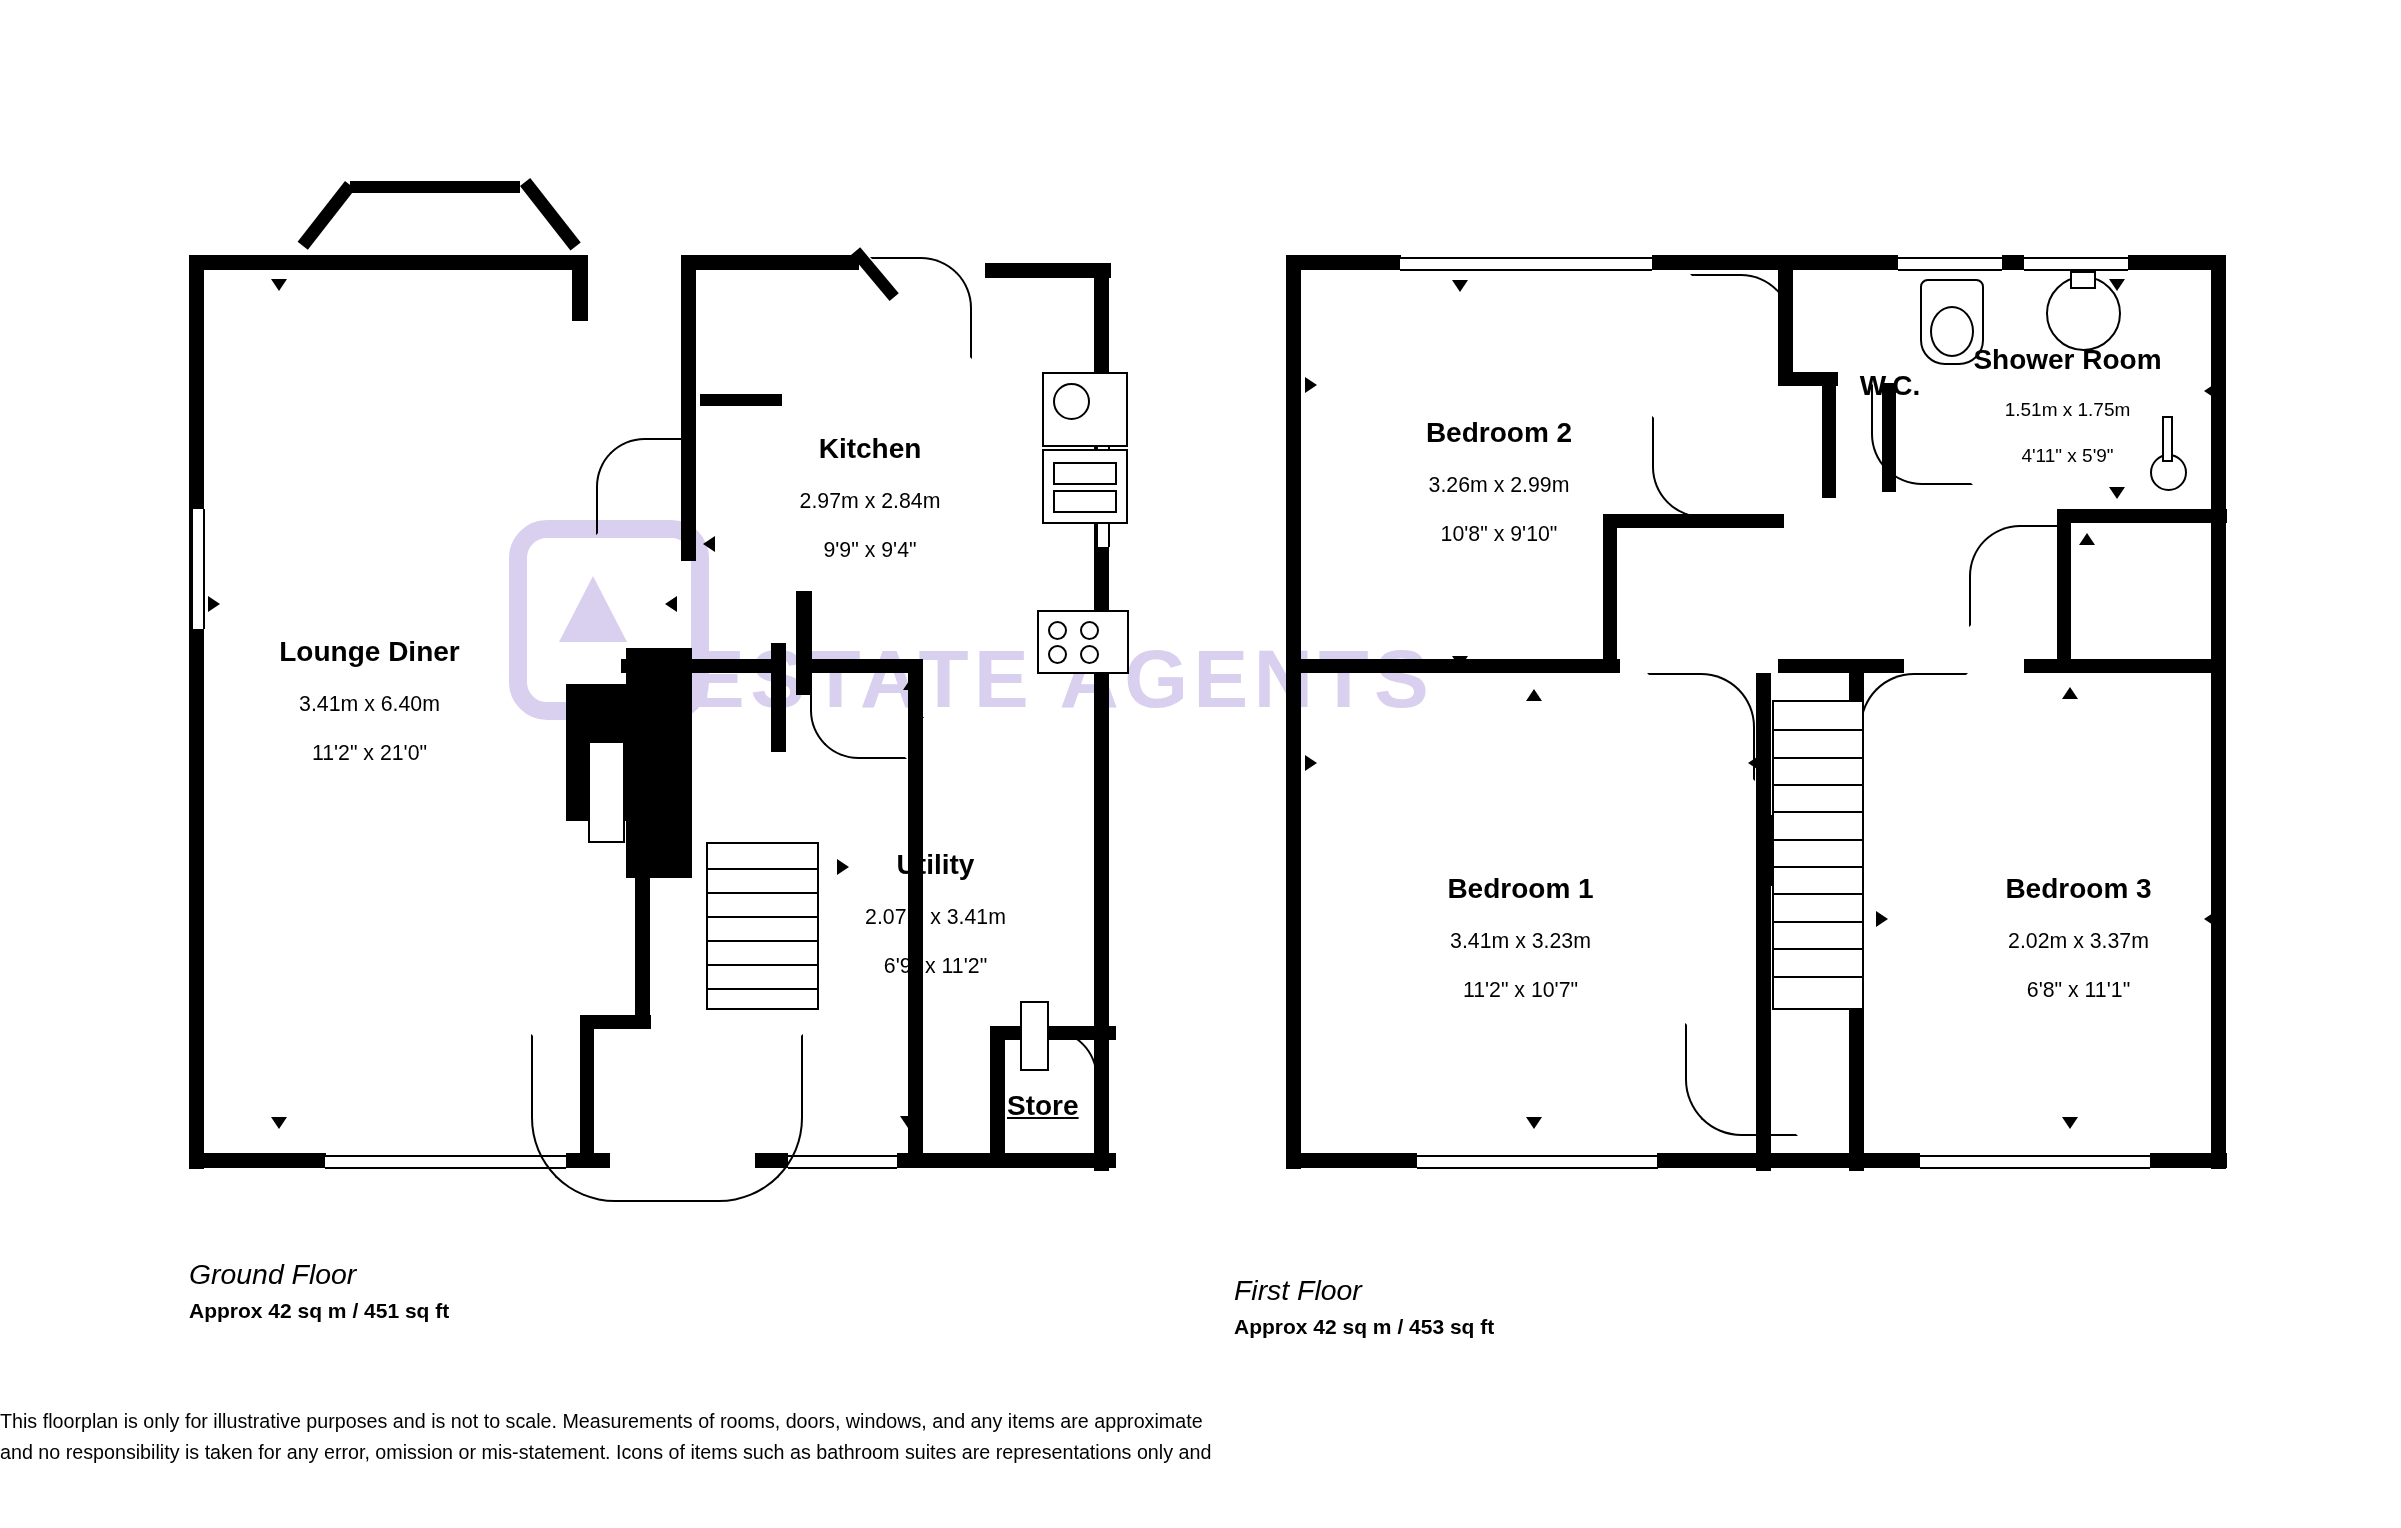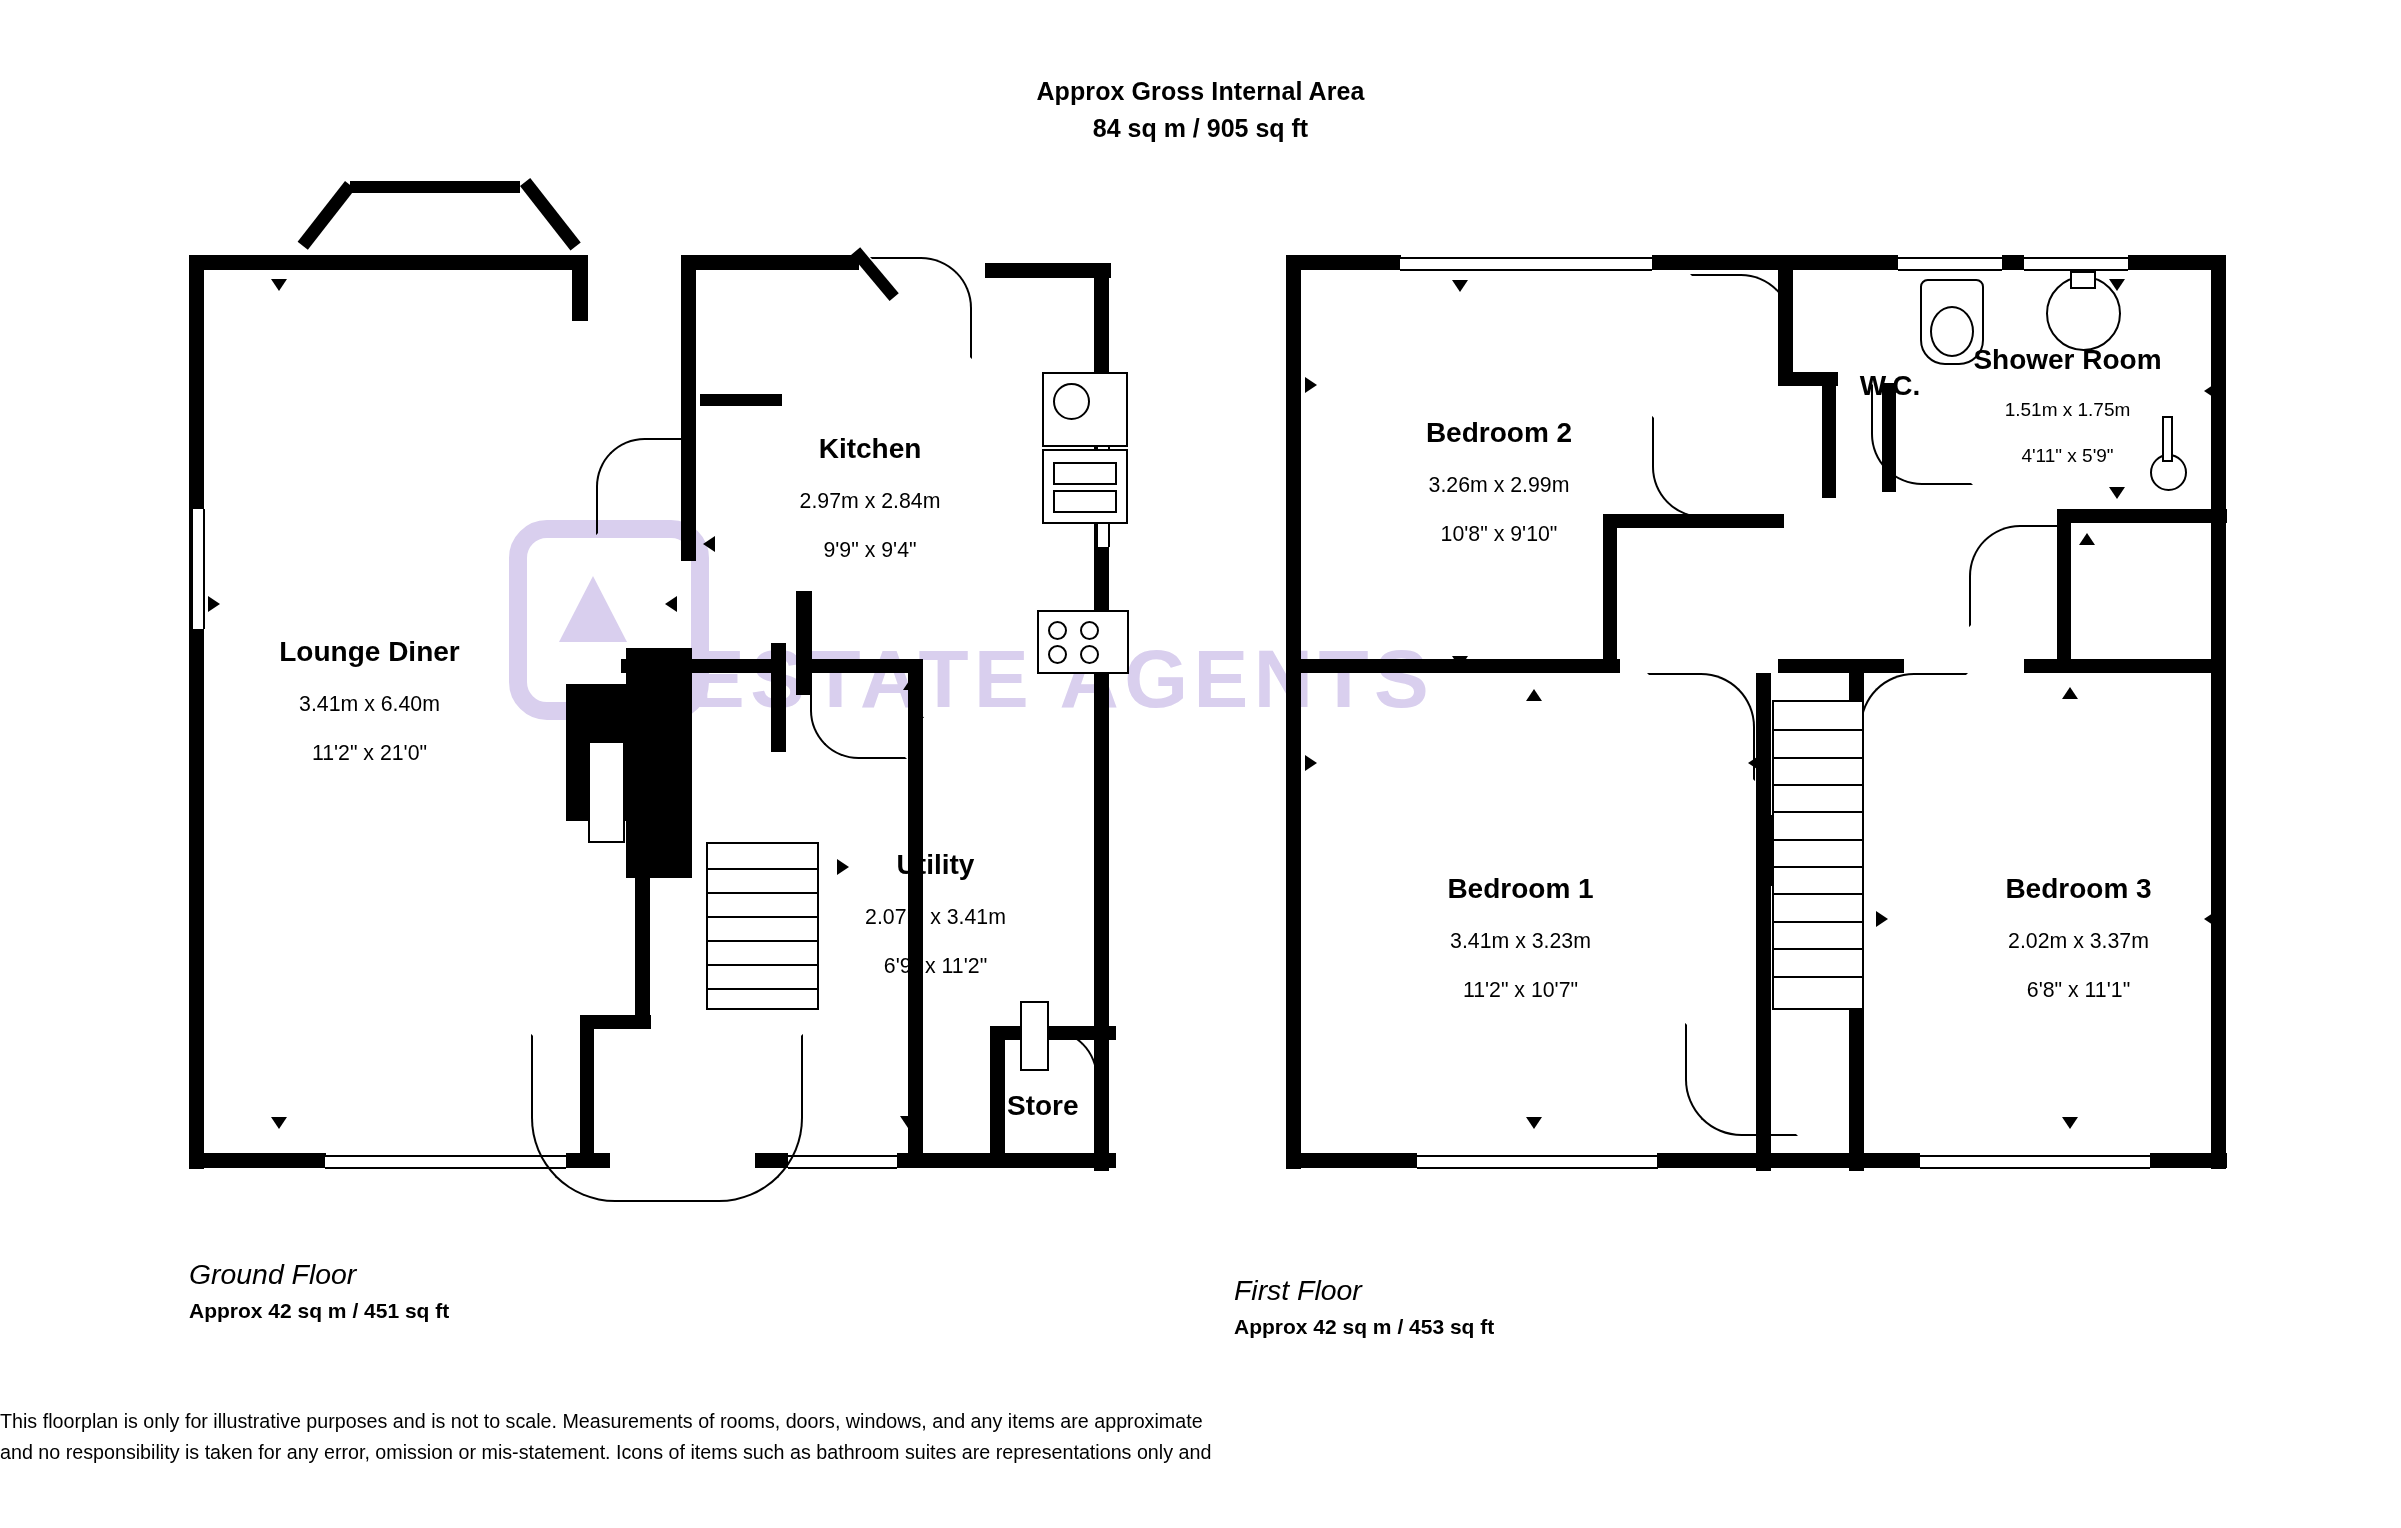--- a/index.html
+++ b/index.html
@@ -44,24 +44,20 @@
   .fx{position:absolute;border:2.2px solid #000;background:#fff;}
   .fxr{position:absolute;border:2.2px solid #000;background:#fff;border-radius:50%;}
   .stair{position:absolute;border:2.2px solid #000;background:#fff;}
   .stair i{position:absolute;left:0;right:0;height:0;border-top:2.2px solid #000;}
 </style>
 </head>
 <body>
 
 <div class="canvas">
 
-  <div class="hdr">
-    <div class="l1">Approx Gross Internal Area</div>
-    <div class="l2">84 sq m / 905 sq ft</div>
-  </div>
 
   <div class="wm">
     <div class="wm-badge"></div>
     <div class="wm-bot">ESTATE AGENTS</div>
   </div>
 
   <div>
 
     <div class="w" style="left:189px;top:255px;width:15.3px;height:914px;"></div>
     <div class="w" style="left:189px;top:255px;width:399px;height:15.3px;"></div>
@@ -157,21 +153,21 @@
       <div class="dm">2.97m x 2.84m</div>
       <div class="dm">9'9" x 9'4"</div>
     </div>
 
     <div class="lbl" style="left:788px;top:848px;width:295px;">
       <div class="nm">Utility</div>
       <div class="dm">2.07m x 3.41m</div>
       <div class="dm">6'9" x 11'2"</div>
     </div>
 
-    <div class="lbl" style="left:1007px;top:1089px;width:126px;text-align:left;">
+    <div class="lbl" style="left:1007px;top:1089px;width:126px;text-align:left;text-decoration:underline;">
       <div class="nm">Store</div>
     </div>
   </div>
 
   <div>
 
     <div class="w" style="left:1286px;top:255px;width:15.3px;height:914px;"></div>
     <div class="w" style="left:1286px;top:255px;width:115px;height:15.3px;"></div>
     <div class="win" style="left:1400px;top:257px;width:252px;height:9.8px;"></div>
     <div class="w" style="left:1652px;top:255px;width:246px;height:15.3px;"></div>

